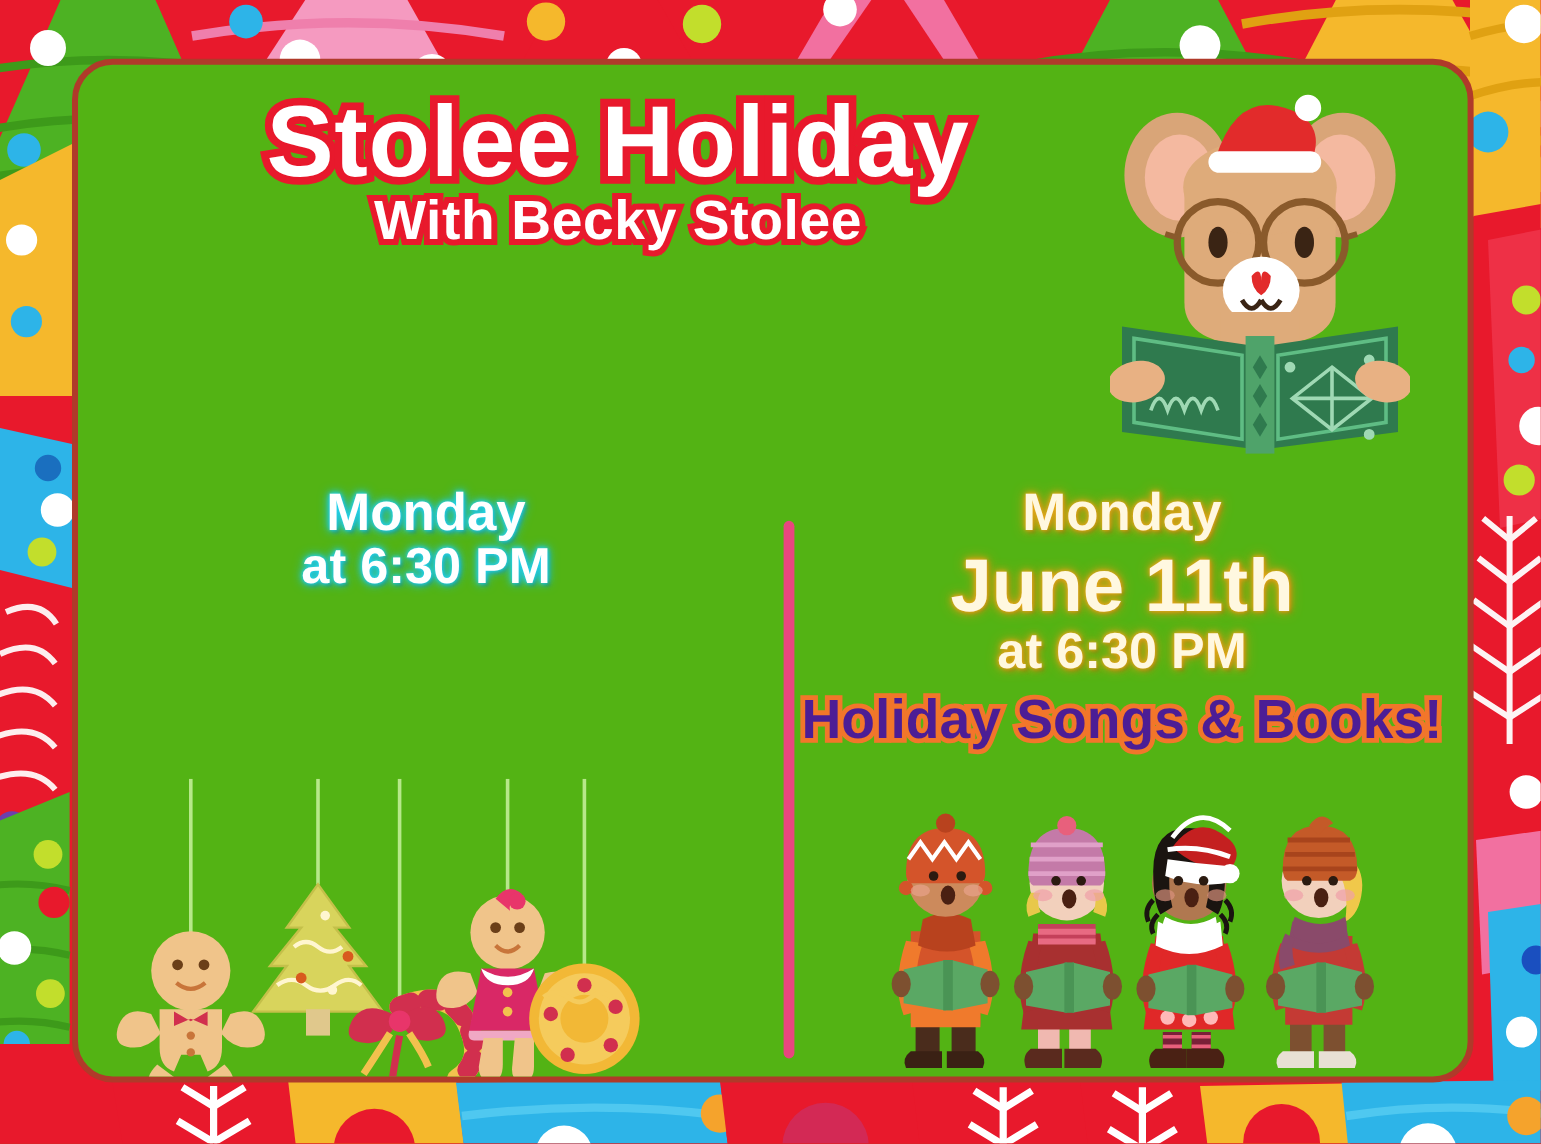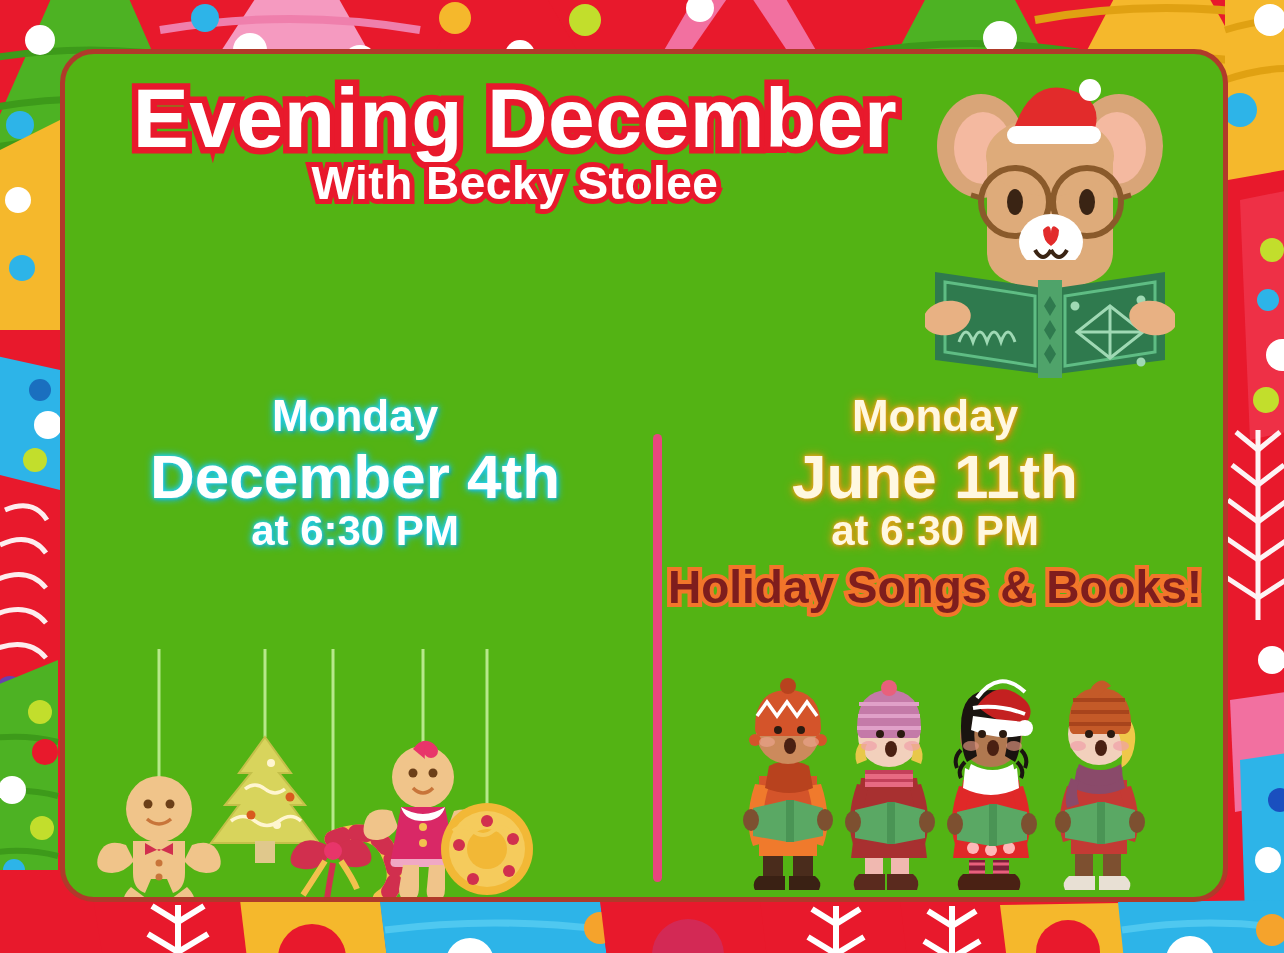--- a/index.html
+++ b/index.html
@@ -61,21 +61,21 @@
     -webkit-text-stroke:10px #e8192c;
     paint-order:stroke fill;
   }
 
   
   .mascot{ position:absolute; right:48px; top:20px; width:250px; height:310px; }
   .mascot svg{ display:block; width:100%; height:100%; }
 
   
   .columns{ position:absolute; left:0; top:340px; width:1158px; height:510px; }
-  .col{ position:absolute; top:0; width:540px; text-align:center; }
+  .col{ position:absolute; top:12px; width:540px; text-align:center; }
   .col-left{ left:20px; }
   .col-right{ left:600px; }
 
   .divider{
     position:absolute; left:588px; top:40px;
     width:9px; height:448px;
     background:#e8467f;
     border-radius:5px;
     z-index:6;
   }
@@ -103,21 +103,21 @@
   
   .col-right .dayname,
   .col-right .datebig,
   .col-right .timetext{
     color:#fff8e0;
     text-shadow:
       0 0 3px #e8a81c, 0 0 6px #e8a81c, 0 0 11px #d69a12,
       2px 2px 3px rgba(120,80,0,.45);
   }
   .col-right .topictext{
-    color:#7f1d1d;
+    color:#4c1d95;
     -webkit-text-stroke:8px #f2762a;
     paint-order:stroke fill;
   }
 
   
   .art-ornaments{ position:absolute; left:30px; top:595px; width:520px; height:255px; }
   .art-carolers{ position:absolute; left:660px; top:600px; width:470px; height:250px; }
   .art-ornaments svg,.art-carolers svg{ display:block; width:100%; height:100%; }
 </style>
 </head>
@@ -280,21 +280,21 @@
           <circle cx="1272" cy="930" r="16" fill="#f5a32c"></circle>
           <circle cx="1248" cy="1000" r="26" fill="#1a4fbf"></circle>
         </g>
       </g>
     </svg>
   </div>
 
   <div id="panel">
 
     <div class="title-block">
-      <div class="title-line t1">Evening December</div>
+      <div class="title-line t1">Stolee Holiday</div>
       <div class="title-line t3">With Becky Stolee</div>
     </div>
 
     <div class="mascot">
       <svg viewBox="0 0 250 310" xmlns="http://www.w3.org/2000/svg">
 
         <ellipse cx="56" cy="72" rx="44" ry="52" fill="#d9a578"></ellipse>
         <ellipse cx="58" cy="74" rx="29" ry="36" fill="#f4b9a0"></ellipse>
         <ellipse cx="194" cy="72" rx="44" ry="52" fill="#d9a578"></ellipse>
         <ellipse cx="192" cy="74" rx="29" ry="36" fill="#f4b9a0"></ellipse>
@@ -348,21 +348,20 @@
         <ellipse cx="228" cy="244" rx="24" ry="17" fill="#e8b183" transform="rotate(12 228 244)"></ellipse>
       </svg>
     </div>
 
     <div class="columns">
 
       <div class="divider"></div>
 
       <div class="col col-left">
         <div class="dayname">Monday</div>
-        <div class="datebig">December 4th</div>
         <div class="timetext">at 6:30 PM</div>
       </div>
 
       <div class="col col-right">
         <div class="dayname">Monday</div>
         <div class="datebig">June 11th</div>
         <div class="timetext">at 6:30 PM</div>
         <div class="topictext">Holiday Songs &amp; Books!</div>
       </div>
     </div>

